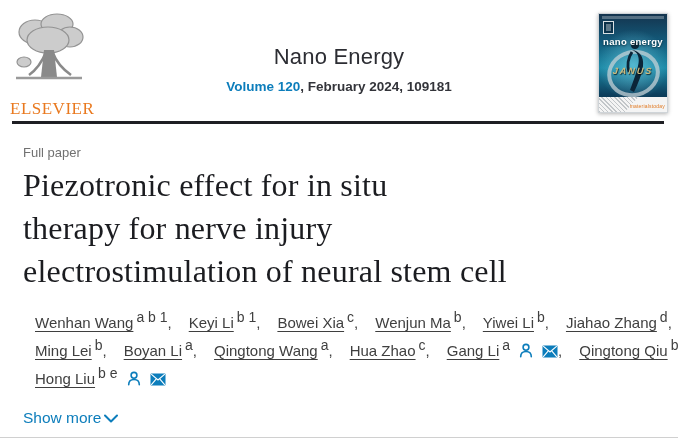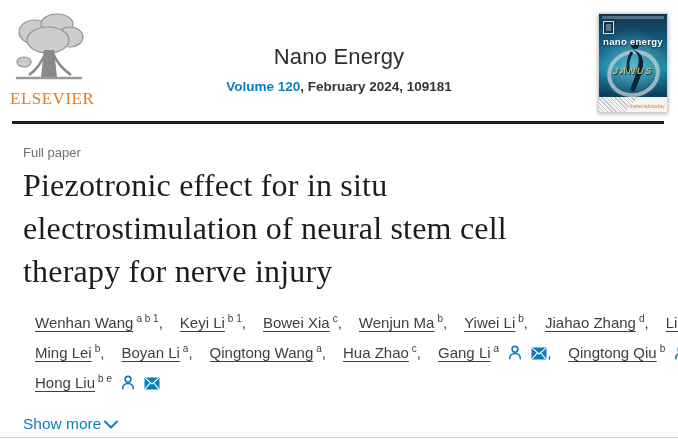--- a/index.html
+++ b/index.html
@@ -15,21 +15,21 @@
   html,body{background:#fff;}
   body{
     width:678px;height:441px;position:relative;overflow:hidden;
     font-family:"Liberation Sans", sans-serif;color:var(--body-text);
   }
 
   
   .publisher-logo{position:absolute;left:10px;top:10px;width:92px;text-align:left;cursor:pointer;}
   .publisher-word{
     font-family:"Liberation Serif", serif;color:var(--accent-orange);
-    font-size:17px;letter-spacing:.5px;margin-top:1px;
+    font-size:17px;letter-spacing:.5px;margin-top:11px;
   }
   .journal-block{position:absolute;left:150px;right:150px;top:44px;text-align:center;}
   .journal-title{
     font-size:22px;font-weight:400;color:#2c2d33;letter-spacing:.2px;cursor:pointer;
   }
   .volume-line{margin-top:9px;font-size:13.5px;color:#33343a;font-weight:bold;}
   .volume-link{color:var(--link-blue);text-decoration:none;cursor:pointer;}
 
   
   .cover{
@@ -87,21 +87,21 @@
   }
   .article-title span{display:block;}
 
   .authors{margin-top:16px;font-size:15px;color:var(--body-text);}
   .author-line{line-height:28px;white-space:nowrap;}
   .author-link{
     color:var(--body-text);text-decoration:underline;text-underline-offset:3px;
     text-decoration-thickness:1px;cursor:pointer;margin-left:12px;
   }
   .author-sup{
-    font-size:10px;position:relative;top:-6px;margin-left:3px;color:var(--body-text);
+    font-size:14px;position:relative;top:-6px;margin-left:3px;color:var(--body-text);
   }
   .author-sep{margin-right:5px;}
   .author-icon{display:inline-block;vertical-align:-2px;margin-left:9px;cursor:pointer;}
   .author-icon svg{display:block;}
 
   .show-more{
     margin-top:16px;display:inline-flex;align-items:center;gap:3px;
     background:none;border:none;color:var(--link-blue);font-size:15.5px;
     font-family:"Liberation Sans", sans-serif;cursor:pointer;padding:0;
   }
@@ -150,22 +150,22 @@
   </span>
 </a>
 
 <div class="rule-dark"></div>
 
 <div class="article">
   <div class="article-type">Full paper</div>
 
   <h1 class="article-title">
       <span>Piezotronic effect for in situ</span>
+      <span>therapy for nerve injury</span>
       <span>electrostimulation of neural stem cell</span>
-      <span>therapy for nerve injury</span>
     </h1>
 
   <div class="authors" id="authors">
       <div class="author-line"><span><a class="author-link">Wenhan Wang</a><span class="author-sup">a b 1</span><span class="author-sep">,</span></span><span><a class="author-link">Keyi Li</a><span class="author-sup">b 1</span><span class="author-sep">,</span></span><span><a class="author-link">Bowei Xia</a><span class="author-sup">c</span><span class="author-sep">,</span></span><span><a class="author-link">Wenjun Ma</a><span class="author-sup">b</span><span class="author-sep">,</span></span><span><a class="author-link">Yiwei Li</a><span class="author-sup">b</span><span class="author-sep">,</span></span><span><a class="author-link">Jiahao Zhang</a><span class="author-sup">d</span><span class="author-sep">,</span></span><span><a class="author-link">Liang Wang</a><span class="author-sup">b</span><span class="author-sep">,</span></span></div>
       <div class="author-line"><span><a class="author-link">Ming Lei</a><span class="author-sup">b</span><span class="author-sep">,</span></span><span><a class="author-link">Boyan Li</a><span class="author-sup">a</span><span class="author-sep">,</span></span><span><a class="author-link">Qingtong Wang</a><span class="author-sup">a</span><span class="author-sep">,</span></span><span><a class="author-link">Hua Zhao</a><span class="author-sup">c</span><span class="author-sep">,</span></span><span><a class="author-link">Gang Li</a><span class="author-sup">a</span><span class="author-icon"><svg width="14" height="15" viewBox="0 0 14 15" fill="none" stroke="var(--link-blue)" stroke-width="1.6" stroke-linecap="round">
               <circle cx="7" cy="4.3" r="2.9"></circle>
               <path d="M1.7 13.7 C1.7 10 4.1 8.5 7 8.5 C9.9 8.5 12.3 10 12.3 13.7"></path>
             </svg></span><span class="author-icon"><svg width="16" height="13" viewBox="0 0 16 13">
               <rect x="0.5" y="0.5" width="15" height="12" rx="1" style="fill:var(--link-blue)"></rect>
               <path d="M1.2 1.2 L8 7 L14.8 1.2 M1.2 11.8 L6.1 6.1 M14.8 11.8 L9.9 6.1" stroke="#ffffff" stroke-width="1.1" fill="none"></path>

